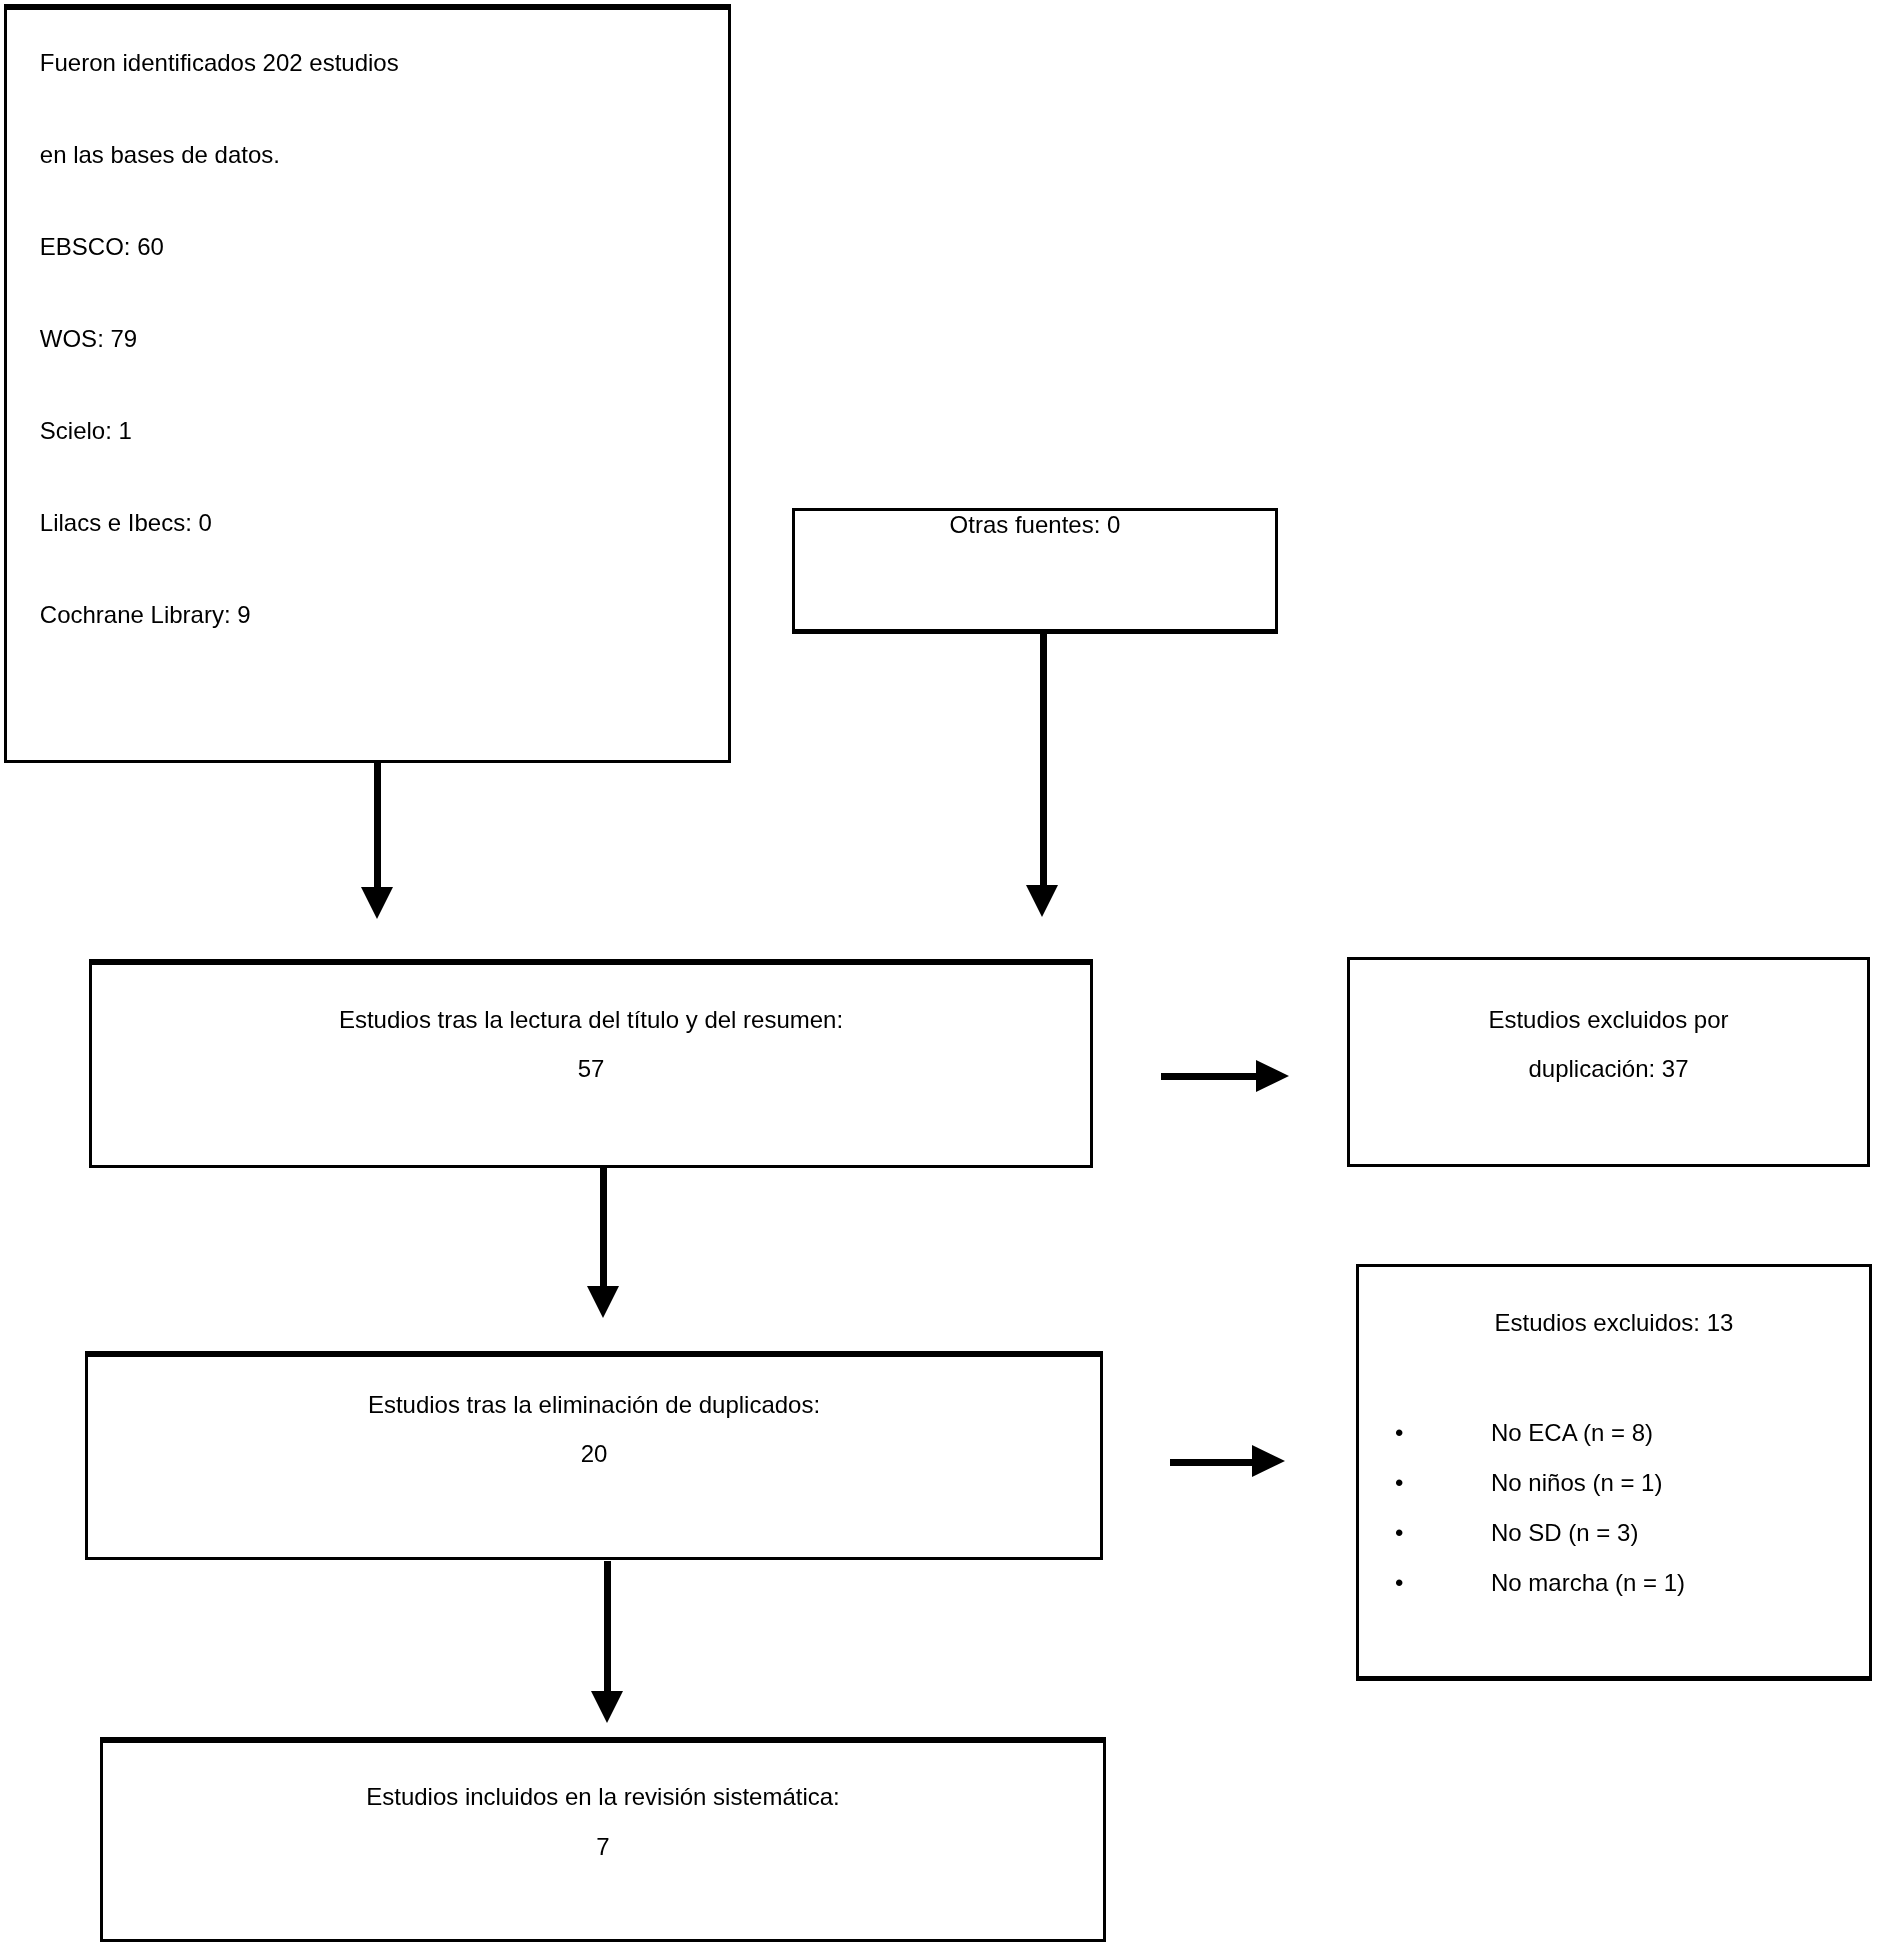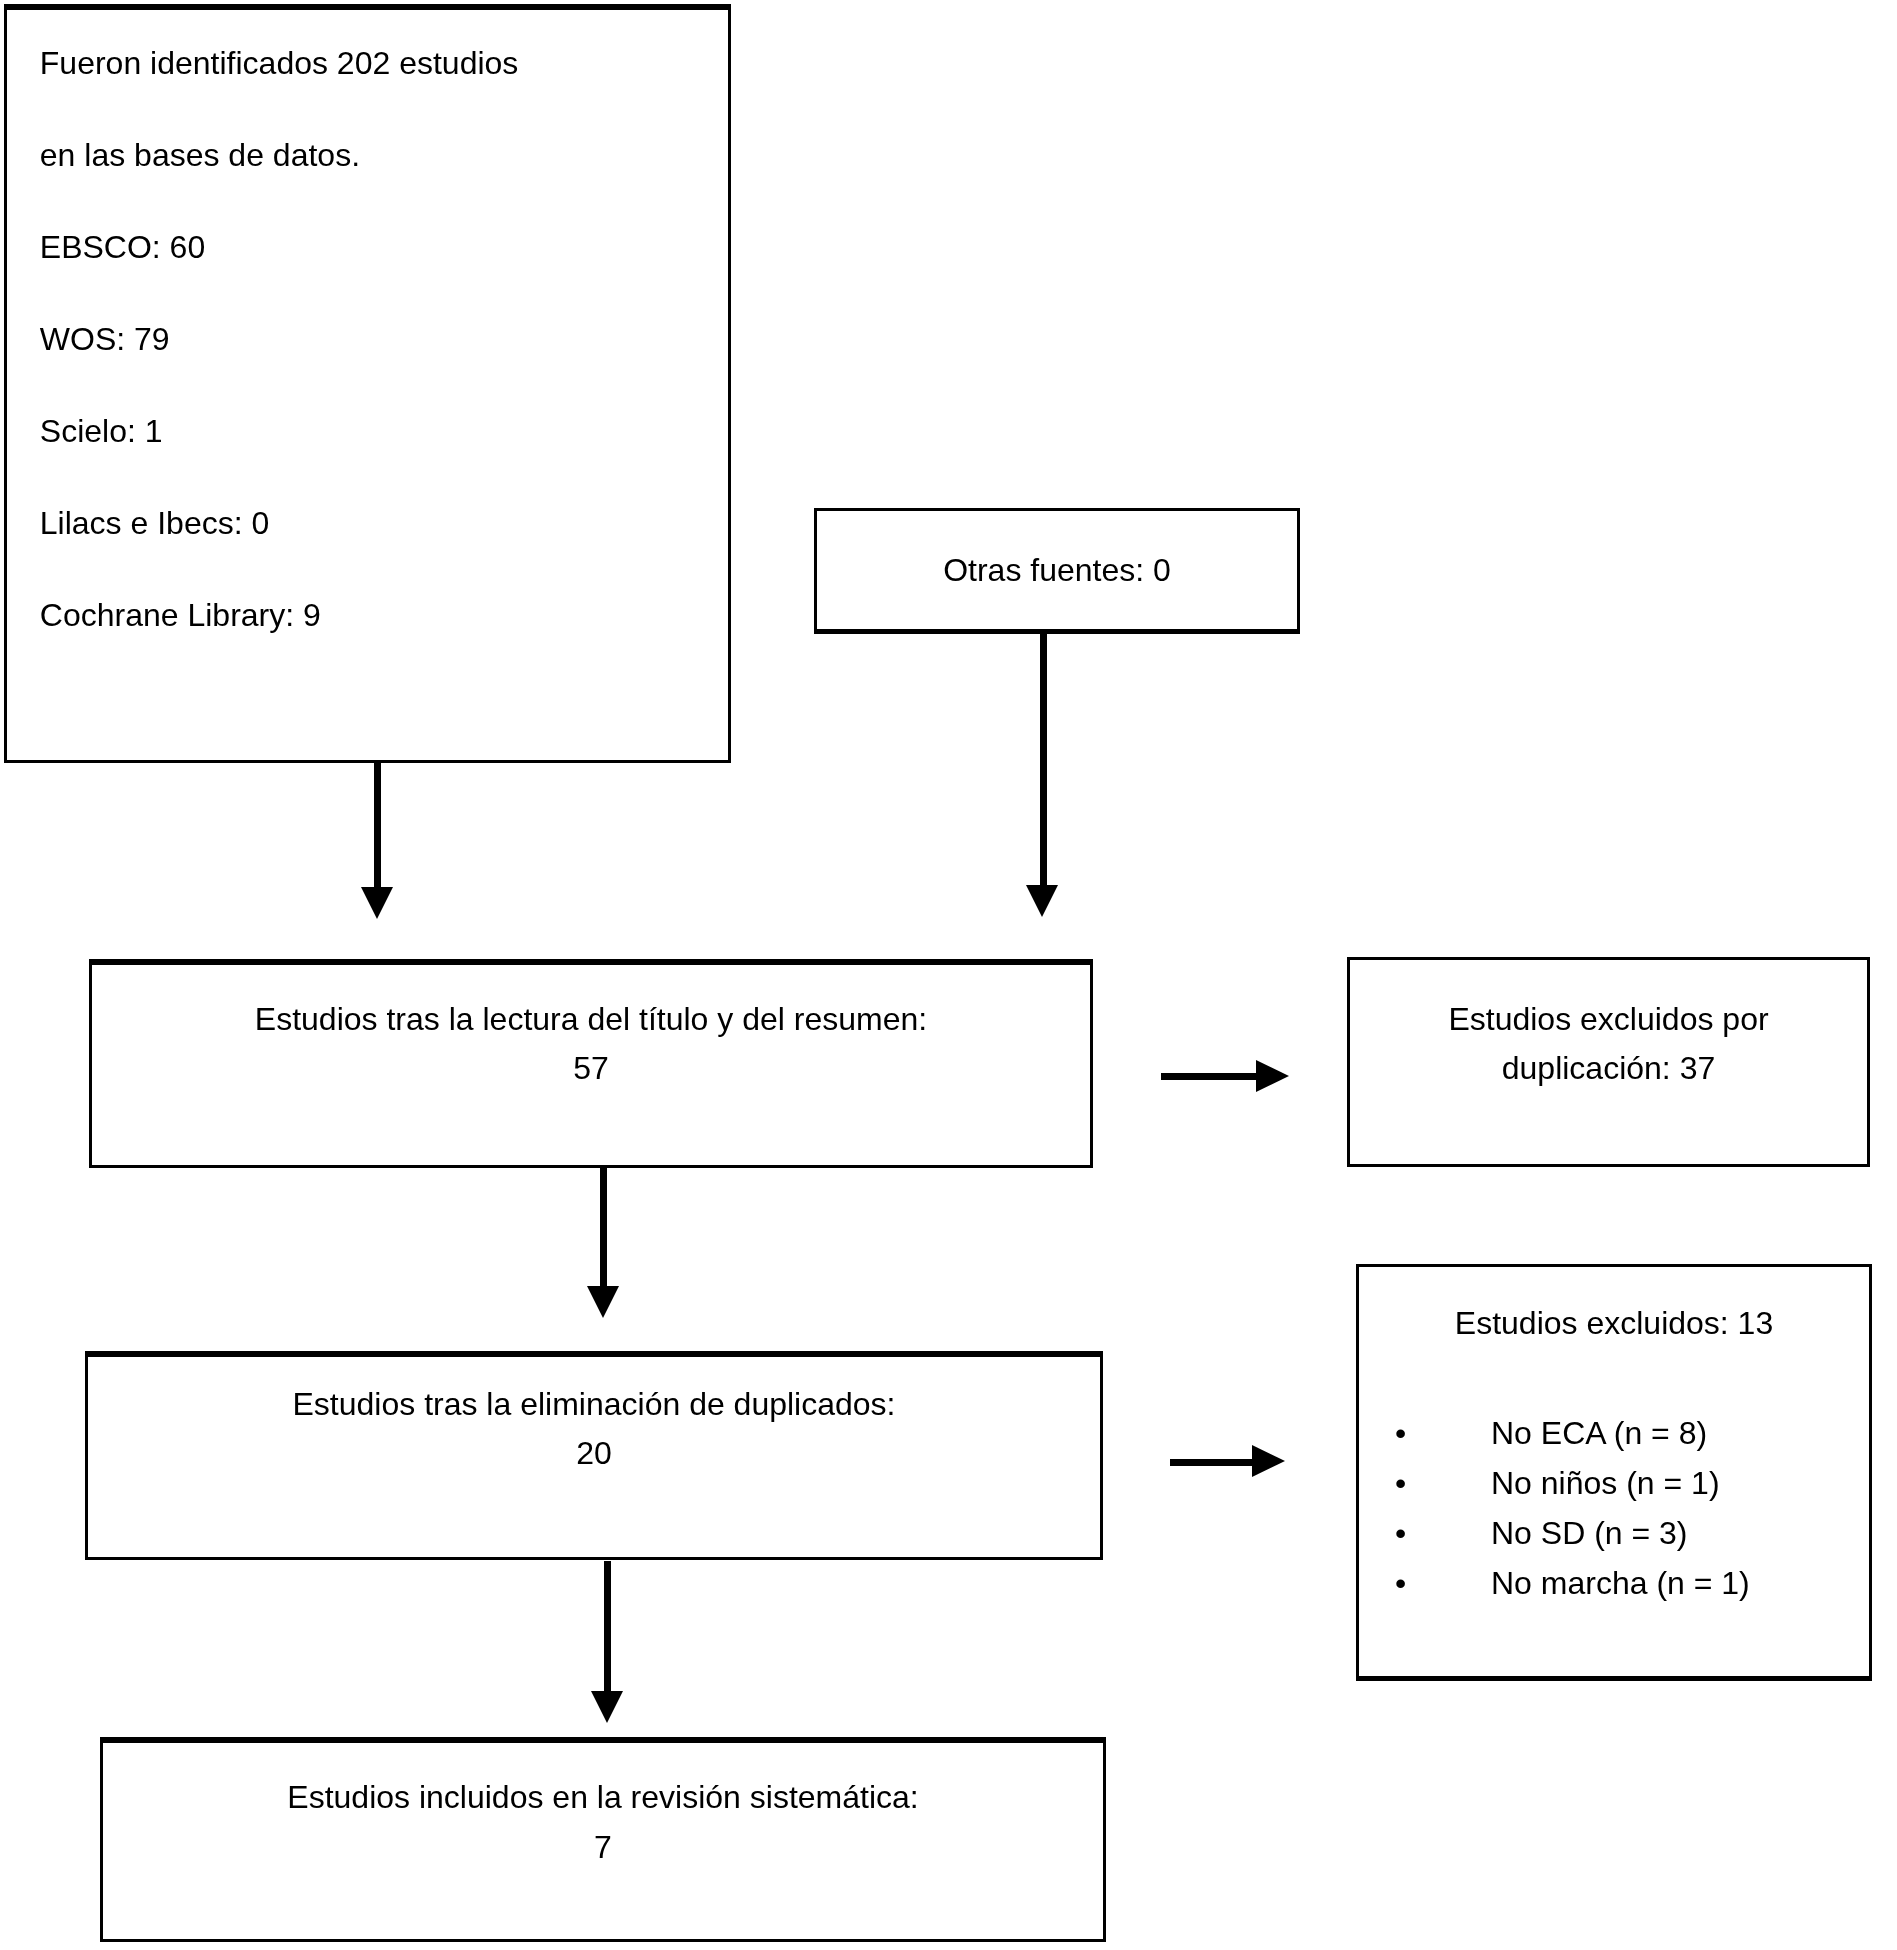--- a/index.html
+++ b/index.html
@@ -7,21 +7,21 @@
     padding: 0;
     background: #ffffff;
   }
   .canvas {
     position: relative;
     width: 1898px;
     height: 1951px;
     background: #ffffff;
     font-family: "Liberation Sans", sans-serif;
     color: #000000;
-    font-size: 32px;
+    font-size: 24px;
     overflow: hidden;
   }
   .box {
     position: absolute;
     box-sizing: border-box;
     border: 3.8px solid #000000;
     background: #ffffff;
   }
   .thick-top { border-top-width: 6.8px; }
   .nowrap { white-space: nowrap; }
@@ -31,23 +31,23 @@
     left: 3.8px; top: 3.8px; width: 727px; height: 759px;
     padding: 7.6px 13.7px 0 33px;
   }
   .box-identified .line {
     line-height: 92px;
     white-space: nowrap;
   }
 
   
   .box-other {
-    left: 814px; top: 508px; width: 486px; height: 126px;
+    left: 792px; top: 508px; width: 486px; height: 126px;
     border-bottom-width: 5.3px;
-    display: flex; align-items: center; justify-content: center;
+    display: flex; justify-content: center;
   }
 
   
   .two-line {
     text-align: center;
   }
   .two-line .line { line-height: 49px; }
 
   .box-screened {
     left: 89px; top: 959px; width: 1004px; height: 209px;

